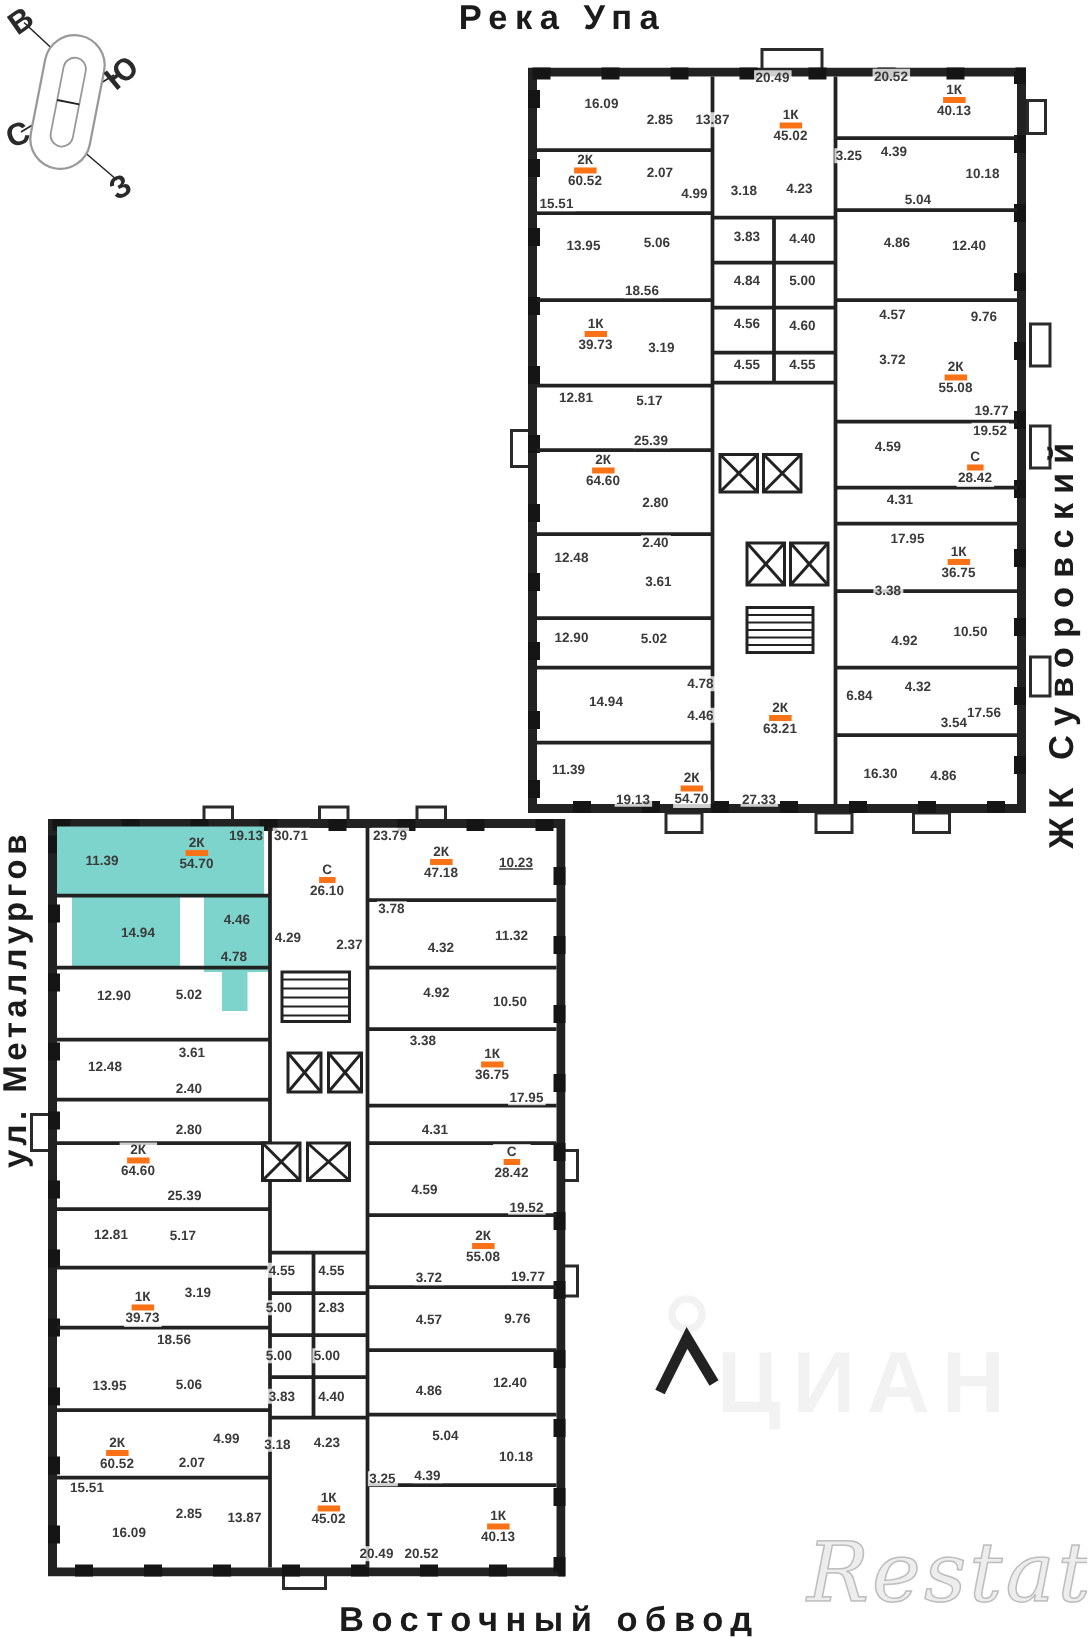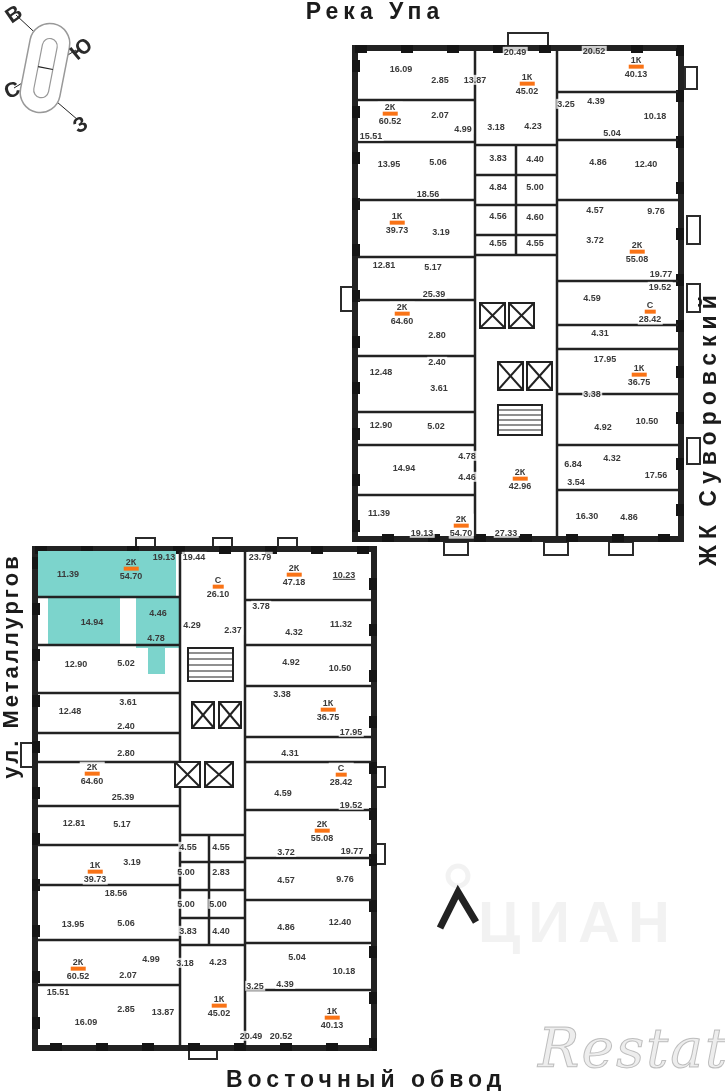--- a/index.html
+++ b/index.html
@@ -232,21 +232,21 @@
       <div class="lbl" style="left: 592px; top: 394px;">3.38</div>
       <div class="lbl" style="left: 381px; top: 425px;">12.90</div>
       <div class="lbl" style="left: 436px; top: 426px;">5.02</div>
       <div class="lbl" style="left: 603px; top: 427px;">4.92</div>
       <div class="lbl" style="left: 647px; top: 421px;">10.50</div>
       <div class="lbl" style="left: 404px; top: 468px;">14.94</div>
       <div class="lbl" style="left: 467px; top: 456px;">4.78</div>
       <div class="lbl" style="left: 467px; top: 477px;">4.46</div>
       <div class="lbl" style="left: 573px; top: 464px;">6.84</div>
       <div class="lbl" style="left: 612px; top: 458px;">4.32</div>
-      <div class="lbl" style="left: 576px; top: 482px;">3.54</div>
+      <div class="lbl" style="left: 636px; top: 482px;">3.54</div>
       <div class="lbl" style="left: 656px; top: 475px;">17.56</div>
       <div class="lbl" style="left: 379px; top: 513px;">11.39</div>
       <div class="lbl" style="left: 422px; top: 533px;">19.13</div>
       <div class="lbl" style="left: 506px; top: 533px;">27.33</div>
       <div class="lbl" style="left: 587px; top: 516px;">16.30</div>
       <div class="lbl" style="left: 629px; top: 517px;">4.86</div>
       <div class="lbl apt" style="left: 527px; top: 84px;">
         <span class="apt-type">1К</span>
         <span>45.02</span>
       </div>
@@ -273,28 +273,28 @@
       <div class="lbl apt" style="left: 402px; top: 314px;">
         <span class="apt-type">2К</span>
         <span>64.60</span>
       </div>
       <div class="lbl apt" style="left: 639px; top: 375px;">
         <span class="apt-type">1К</span>
         <span>36.75</span>
       </div>
       <div class="lbl apt" style="left: 520px; top: 479px;">
         <span class="apt-type">2К</span>
-        <span>42.96</span>
+        <span>63.21</span>
       </div>
       <div class="lbl apt" style="left: 461px; top: 526px;">
         <span class="apt-type">2К</span>
         <span>54.70</span>
       </div>
       <div class="lbl hl" style="left: 164px; top: 557px;">19.13</div>
-      <div class="lbl" style="left: 194px; top: 557px;">19.44</div>
+      <div class="lbl" style="left: 194px; top: 557px;">30.71</div>
       <div class="lbl" style="left: 260px; top: 557px;">23.79</div>
       <div class="lbl hl" style="left: 68px; top: 574px;">11.39</div>
       <div class="lbl" style="left: 344px; top: 575px; text-decoration: underline;">10.23</div>
       <div class="lbl" style="left: 261px; top: 606px;">3.78</div>
       <div class="lbl hl" style="left: 158px; top: 613px;">4.46</div>
       <div class="lbl hl" style="left: 92px; top: 622px;">14.94</div>
       <div class="lbl" style="left: 192px; top: 625px;">4.29</div>
       <div class="lbl" style="left: 233px; top: 630px;">2.37</div>
       <div class="lbl" style="left: 294px; top: 632px;">4.32</div>
       <div class="lbl" style="left: 341px; top: 624px;">11.32</div>

